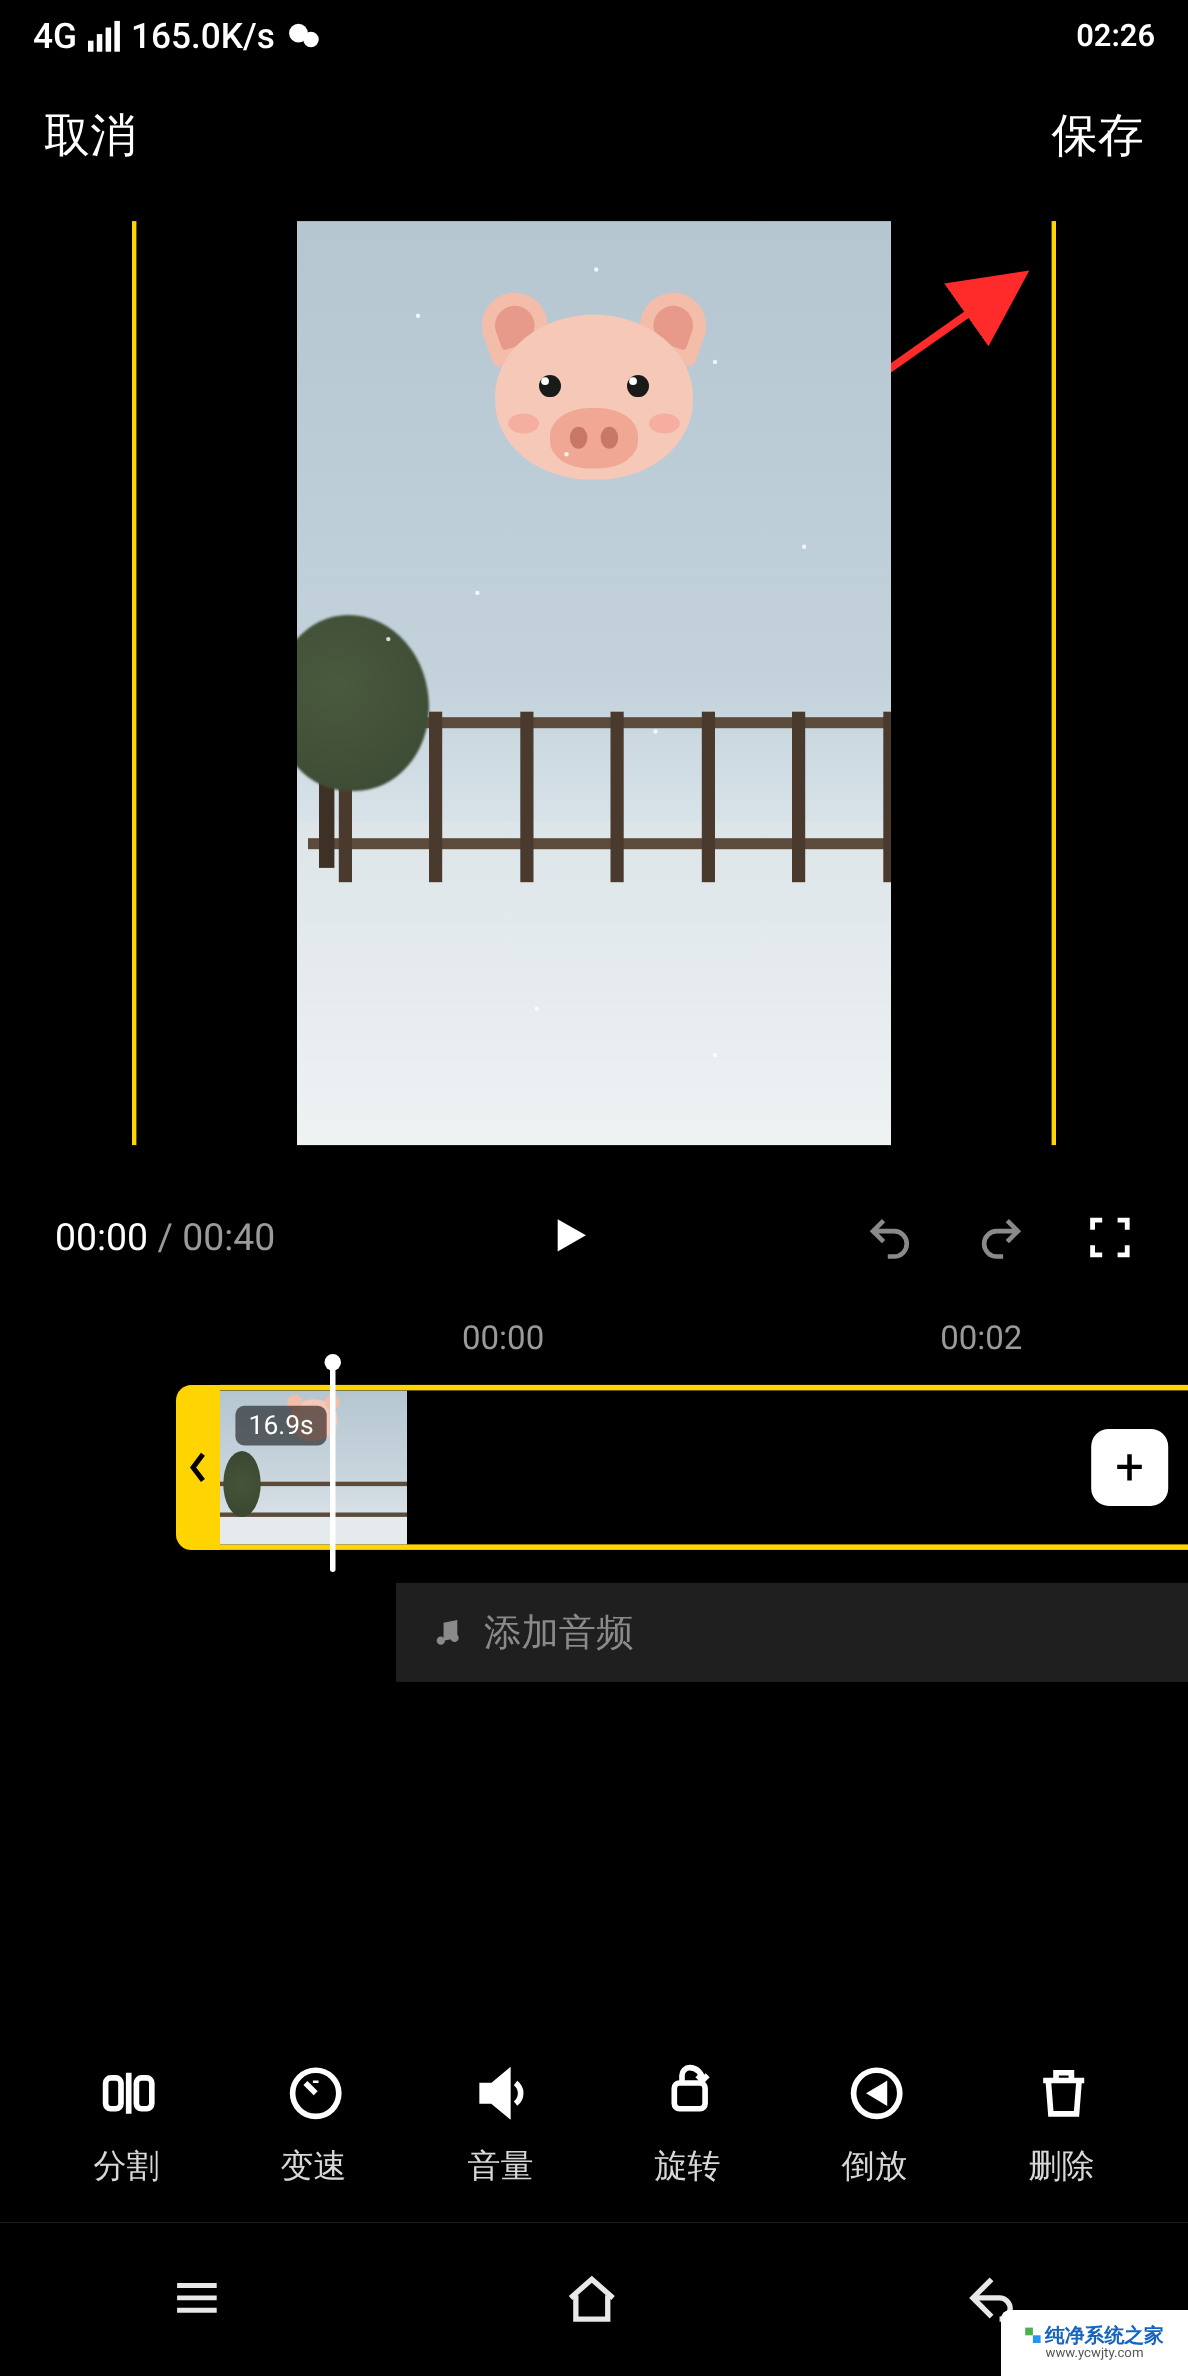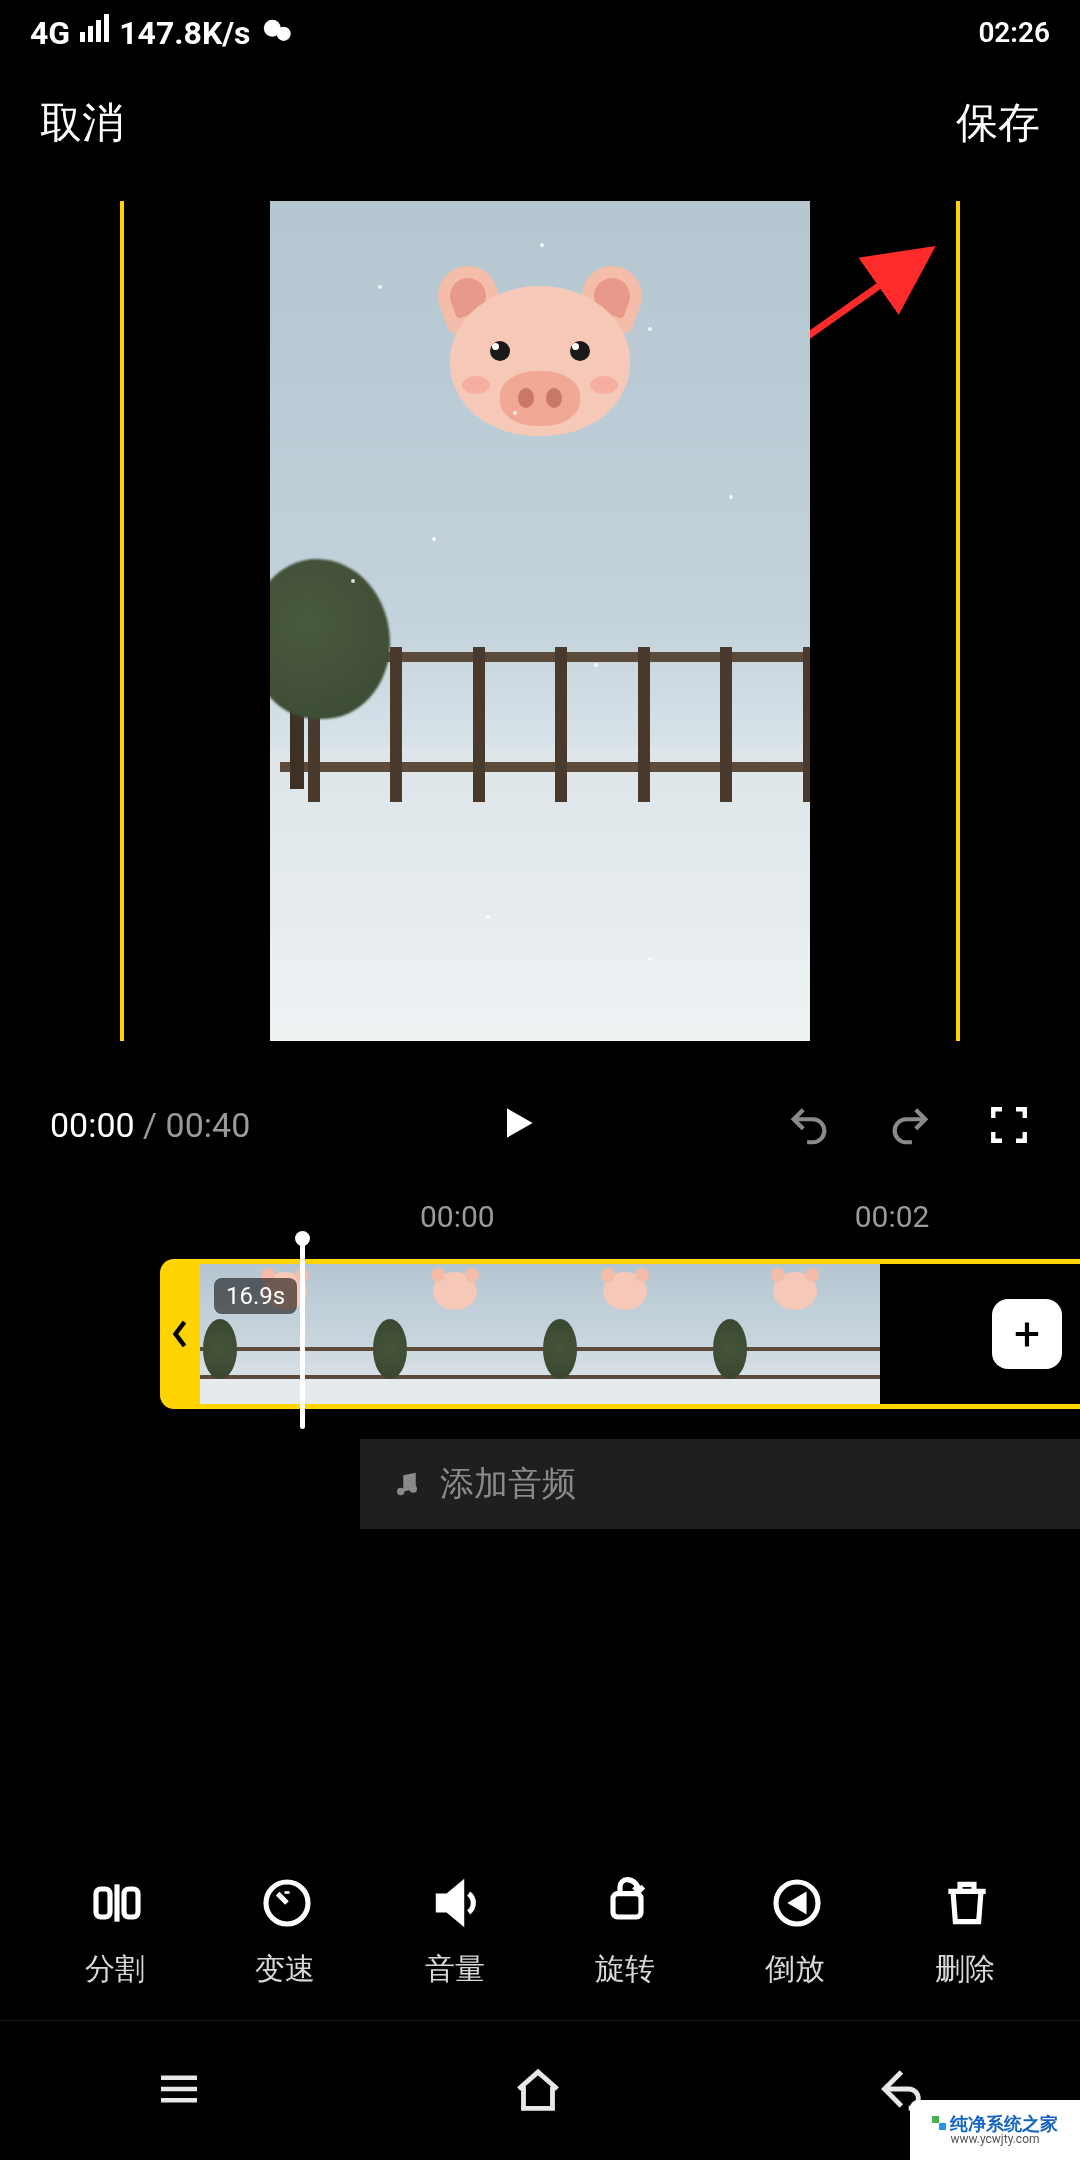--- a/index.html
+++ b/index.html
@@ -15,21 +15,21 @@
   
   .status-bar {
     height: 65px;
     display: flex;
     align-items: center;
     justify-content: space-between;
     padding: 0 30px;
     font-size: 32px;
     font-weight: 500;
   }
-  .status-left, .status-right { display: flex; gap: 10px; font-weight: bold; }
+  .status-left, .status-right { display: flex; align-items: center; gap: 10px; }
   .status-center { font-size: 28px; font-weight: 600; }
   .signal-bars { display: inline-flex; align-items: flex-end; gap: 3px; height: 28px; }
   .signal-bars span { width: 5px; background: #fff; }
   .signal-bars span:nth-child(1){height:10px;} .signal-bars span:nth-child(2){height:16px;}
   .signal-bars span:nth-child(3){height:22px;} .signal-bars span:nth-child(4){height:28px;}
   .wifi-icon { width: 32px; height: 32px; }
   .battery { width: 56px; height: 28px; border: 2px solid #fff; border-radius: 5px; position: relative; display:flex; align-items:center; padding:2px;}
   .battery::after { content:""; position:absolute; right:-6px; top:7px; width:4px; height:12px; background:#fff; border-radius:0 2px 2px 0;}
   .battery-fill { background:#fff; height:100%; width:77%; border-radius:2px;}
   
@@ -112,21 +112,21 @@
   .sound-label{color:#cacaca;font-size:30px;margin-top:12px;}
   .track-wrap { flex:1; position:relative; }
   .track-container { position:relative; height:150px; margin-left:100px; }
   .track-handle {
     position:absolute; left:0; top:0; width:40px; height:150px;
     background:#FFD400; border-radius:14px 0 0 14px;
     display:flex; align-items:center; justify-content:center;
   }
   .clips { position:absolute; left:40px; top:0; right:0; height:150px;
     border-top:5px solid #FFD400; border-bottom:5px solid #FFD400;
-    display:flex; overflow:hidden; }
+    display:flex; overflow:hidden;flex-direction:column; }
   .clip { width:170px; height:100%; position:relative; background:linear-gradient(to bottom,#b5c6d1 0%,#c8d5dd 55%,#e5eaed 100%); flex-shrink:0; }
   .clip-fence{position:absolute;bottom:25px;left:0;right:0;height:32px;}
   .clip-fence::before,.clip-fence::after{content:"";position:absolute;left:0;right:0;height:4px;background:#5c4a3a;}
   .clip-fence::before{top:0;} .clip-fence::after{bottom:0;}
   .clip-tree{position:absolute;left:3px;bottom:25px;width:34px;height:60px;background:radial-gradient(circle,#455538,#384530);border-radius:50%;}
   .clip-pig{position:absolute;top:8px;left:50%;transform:translateX(-50%);width:44px;height:38px;background:#f5c8b8;border-radius:50%;}
   .clip-pig::before,.clip-pig::after{content:"";position:absolute;width:14px;height:14px;background:#f3bda9;border-radius:50%;top:-4px;}
   .clip-pig::before{left:-2px;} .clip-pig::after{right:-2px;}
   .clip-ground{position:absolute;bottom:0;left:0;right:0;height:26px;background:#e5eaed;}
   .duration-tag{position:absolute;top:14px;left:14px;background:rgba(0,0,0,.55);color:#fff;font-size:24px;padding:4px 12px;border-radius:8px;z-index:2;}
@@ -175,21 +175,21 @@
 
 <div class="status-bar">
   <div class="status-left">
     <span>4G</span>
     <span class="signal-bars">
         <span></span>
         <span></span>
         <span></span>
         <span></span>
       </span>
-    <span>147.8K/s</span>
+    <span>165.0K/s</span>
     <svg width="34" height="34" viewBox="0 0 24 24" fill="#fff">
         <circle cx="8" cy="10" r="6"></circle>
         <circle cx="16" cy="14" r="5"></circle>
       </svg>
   </div>
   <div class="status-center">02:26</div>
 </div>
 
 <div class="header">
   <span class="header-btn">取消</span>

